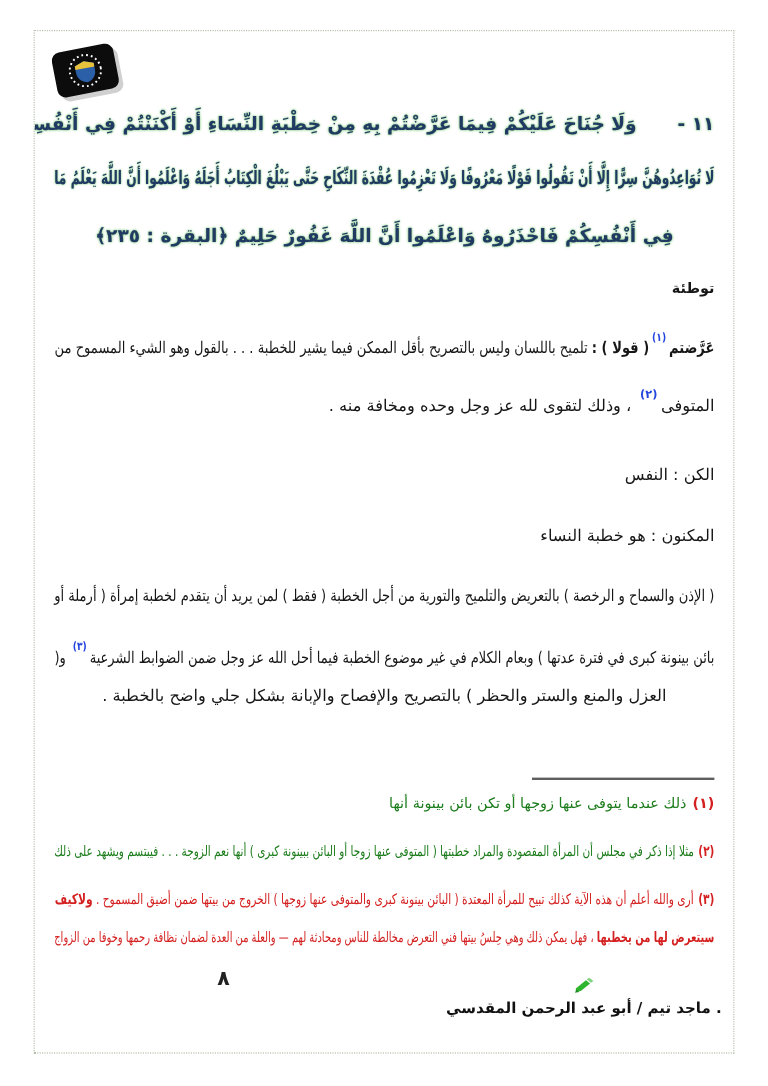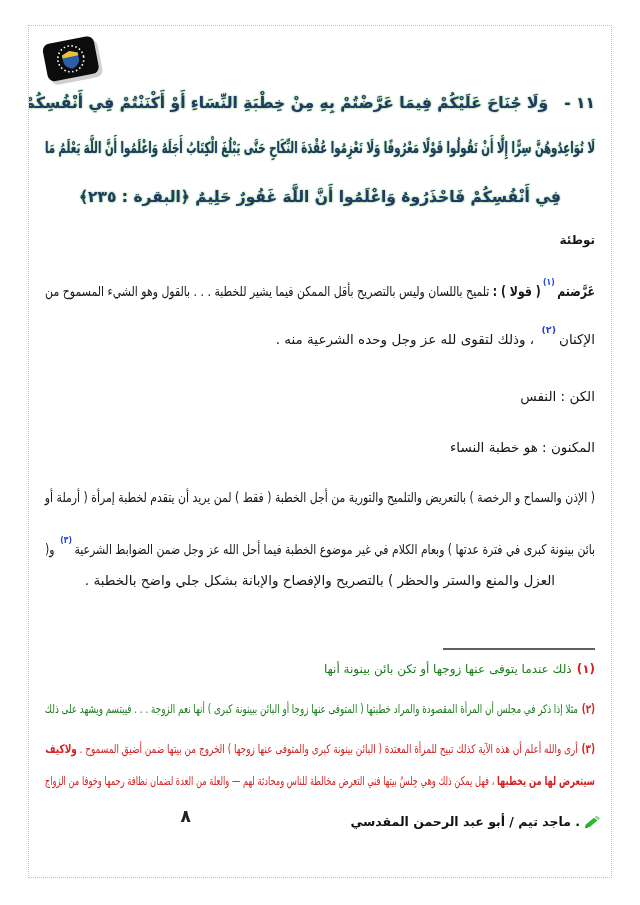--- a/index.html
+++ b/index.html
@@ -16,21 +16,21 @@
     position:absolute;right:16px;left:16px;white-space:nowrap;
     text-align:right;color:#161616;
   }
   .centered{text-align:center;}
   
   .quran{
     font-size:15.5px;font-weight:bold;color:var(--verse-ink,#223a63);
     text-shadow:0 0 1px var(--verse-glow,#8fcf8f),0 0 2px var(--verse-glow,#8fcf8f),0 0 3px #cde9cd;
   }
   .verse-l1{display:flex;flex-direction:row;}
-  .verse-num{flex:0 0 auto;margin-left:16px;text-align:center;}
+  .verse-num{flex:0 0 auto;margin-left:34px;text-align:center;}
   .verse-l1-text{flex:1 1 auto;text-align:center;white-space:nowrap;}
   .heading{font-size:12px;font-weight:bold;}
   .body-text{font-size:13.5px;}
   .bold{font-weight:bold;}
   sup.blue{
     color:var(--superscript-blue,#2244dd);font-weight:bold;font-size:9.5px;
     position:relative;top:-5px;margin:0 3px;
   }
   .fn{font-size:12px;}
   .fn .marker{color:var(--accent-red,#d42020);font-weight:bold;margin-left:5px;}
@@ -75,21 +75,21 @@
   </div>
   <div class="line quran centered fit" style="top: 113px; transform-origin: right center; transform: scaleX(0.655542);">لَا تُوَاعِدُوهُنَّ سِرًّا إِلَّا أَنْ تَقُولُوا قَوْلًا مَعْرُوفًا وَلَا تَعْزِمُوا عُقْدَةَ النِّكَاحِ حَتَّى يَبْلُغَ الْكِتَابُ أَجَلَهُ وَاعْلَمُوا أَنَّ اللَّهَ يَعْلَمُ مَا</div>
   <div class="line quran centered" style="top:162px;">فِي أَنْفُسِكُمْ فَاحْذَرُوهُ وَاعْلَمُوا أَنَّ اللَّهَ غَفُورٌ حَلِيمٌ ﴿البقرة : ٢٣٥﴾</div>
 
   <div class="line heading" style="top:207px;">توطئة</div>
 
   <div class="line body-text fit" style="top: 255px; transform-origin: right center; transform: scaleX(0.807636);">
     <span class="bold">عَرَّضتم</span><sup class="blue">(١)</sup><span class="bold">( قولا ) :</span><span> تلميح باللسان وليس بالتصريح بأقل الممكن فيما يشير للخطبة . . . بالقول وهو الشيء المسموح من</span>
   </div>
   <div class="line body-text fit" style="top:303px;">
-    <span>الإكنان</span><sup class="blue">(٢)</sup><span> ، وذلك لتقوى لله عز وجل وحده الشرعية منه .</span>
+    <span>المتوفى</span><sup class="blue">(٢)</sup><span> ، وذلك لتقوى لله عز وجل وحده ومخافة منه .</span>
   </div>
 
   <div class="line body-text" style="top:362px;">الكن : النفس</div>
   <div class="line body-text" style="top:413px;">المكنون : هو خطبة النساء</div>
 
   <div class="line body-text fit" style="top: 463px; transform-origin: right center; transform: scaleX(0.806452);">( الإذن والسماح و الرخصة ) بالتعريض والتلميح والتورية من أجل الخطبة ( فقط ) لمن يريد أن يتقدم لخطبة إمرأة ( أرملة أو</div>
   <div class="line body-text fit" style="top: 513px; transform-origin: right center; transform: scaleX(0.80292);">
     <span>بائن بينونة كبرى في فترة عدتها ) وبعام الكلام في غير موضوع الخطبة فيما أحل الله عز وجل ضمن الضوابط الشرعية</span><sup class="blue">(٣)</sup><span> و(</span>
   </div>
   <div class="line body-text centered" style="top:546px;">العزل والمنع والستر والحظر ) بالتصريح والإفصاح والإبانة بشكل جلي واضح بالخطبة .</div>
@@ -102,21 +102,21 @@
   <div class="line fn fit" style="top: 676px; transform-origin: right center; transform: scaleX(0.730412);">
     <span class="marker">(٢)</span><span class="fn-green">مثلا إذا ذكر في مجلس أن المرأة المقصودة والمراد خطبتها ( المتوفى عنها زوجا أو البائن ببينونة كبرى ) أنها نعم الزوجة . . . فيبتسم ويشهد على ذلك</span>
   </div>
   <div class="line fn fit" style="top: 716px; transform-origin: right center; transform: scaleX(0.74124);">
     <span class="marker">(٣)</span><span class="fn-red">أرى والله أعلم أن هذه الآية كذلك تبيح للمرأة المعتدة ( البائن بينونة كبرى والمتوفى عنها زوجها ) الخروج من بيتها ضمن أضيق المسموح . </span><span class="fn-red bold">ولاكيف</span>
   </div>
   <div class="line fn fit" style="top: 748px; transform-origin: right center; transform: scaleX(0.690955);">
     <span class="fn-red bold">سيتعرض لها من يخطبها</span><span class="fn-red"> ، فهل يمكن ذلك وهي حِلسُ بيتها فني التعرض مخالطة للناس ومحادثة لهم — والعلة من العدة لضمان نظافة رحمها وخوفا من الزواج</span>
   </div>
 
-  <div class="signature" style="top:788px;">
+  <div class="signature" style="top:788px;flex-direction:column;">
     <span class="pen-icon">
       <svg width="17" height="14" viewBox="0 0 24 20">
         <path d="M2 14 L14 4 L19 8 L8 17 L2 18 Z" fill="#2db52d"></path>
         <path d="M15 3 L20 7 L23 5 L18 1 Z" fill="#7fd47f"></path>
         <path d="M1 19 L6 18 L3 15 Z" fill="#1d8a1d"></path>
       </svg>
     </span>
     <span>. ماجد تيم / أبو عبد الرحمن المقدسي</span>
   </div>
 

